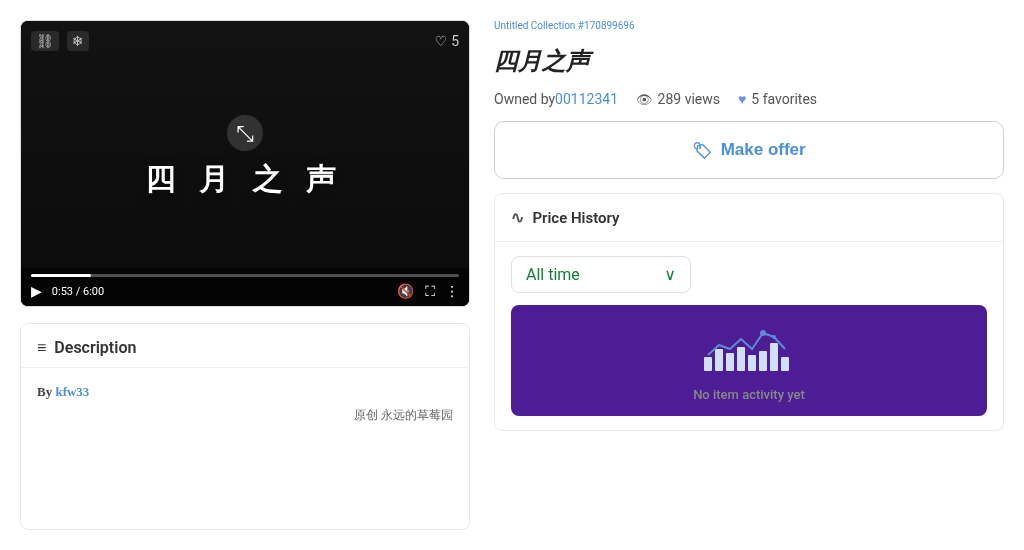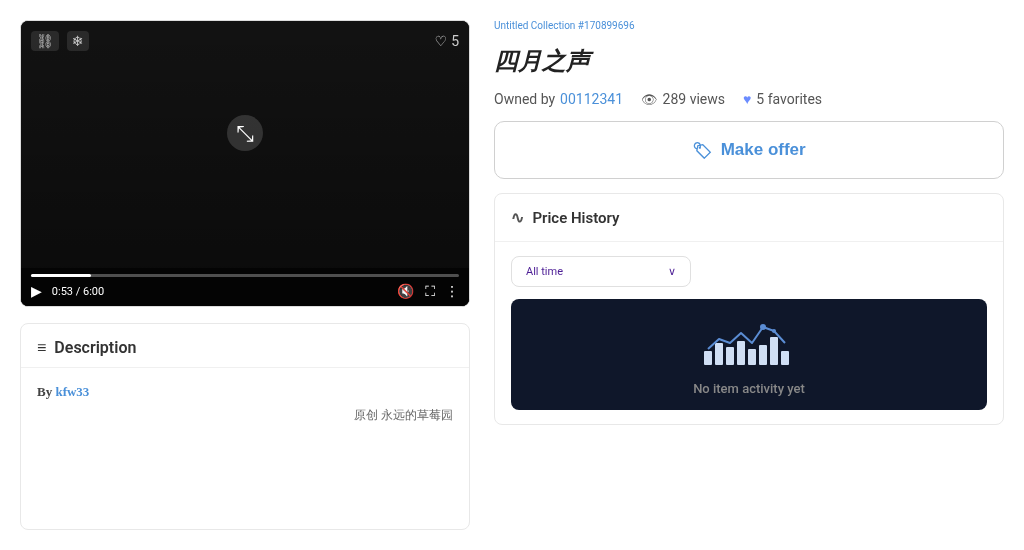--- a/index.html
+++ b/index.html
@@ -237,21 +237,20 @@
     .meta-row {
       display: flex;
       align-items: center;
       gap: 18px;
       font-size: 14px;
       color: #555;
     }
     .meta-row .owned-by {
       display: flex;
       align-items: center;
-      gap: 5px;
     }
     .meta-row a {
       color: #4a90d9;
       text-decoration: none;
     }
     .meta-row .views {
       display: flex;
       align-items: center;
       gap: 5px;
     }
@@ -297,34 +296,34 @@
       flex-direction: column;
       gap: 12px;
     }
     .filter-dropdown {
       display: flex;
       align-items: center;
       justify-content: space-between;
       border: 1.5px solid #e0e0e0;
       border-radius: 8px;
       padding: 8px 14px;
-      font-size: 11px;
-      color: #4c1d95;
+      font-size: 16px;
+      color: #15803d;
       cursor: pointer;
       background: #fff;
       width: 180px;
     }
     .no-activity-area {
       display: flex;
       flex-direction: column;
       align-items: center;
       justify-content: center;
       gap: 12px;
       padding: 14px;
-      background: #0f172a;
+      background: #4c1d95;
       border-radius: 8px;
       min-height: 100px;
     }
     .activity-chart-placeholder {
       width: 100px;
       height: 56px;
       position: relative;
     }
     .no-activity-text {
       font-size: 13px;
@@ -355,20 +354,21 @@
           <span class="icon-btn">❄</span>
         </div>
         <div class="heart-icon-top">
           <span>♡</span>
           <span>5</span>
         </div>
       </div>
 
       <div class="expand-btn">⤡</div>
 
+      <div class="video-title-text">四 月 之 声</div>
 
       <div class="video-controls">
         <div class="progress-bar-bg">
           <div class="progress-bar-fill"></div>
         </div>
         <div class="controls-row">
           <div class="controls-left">
             <span class="play-btn">▶</span>
             <span class="time-display">
               <span>0:53</span> / <span>6:00</span>

